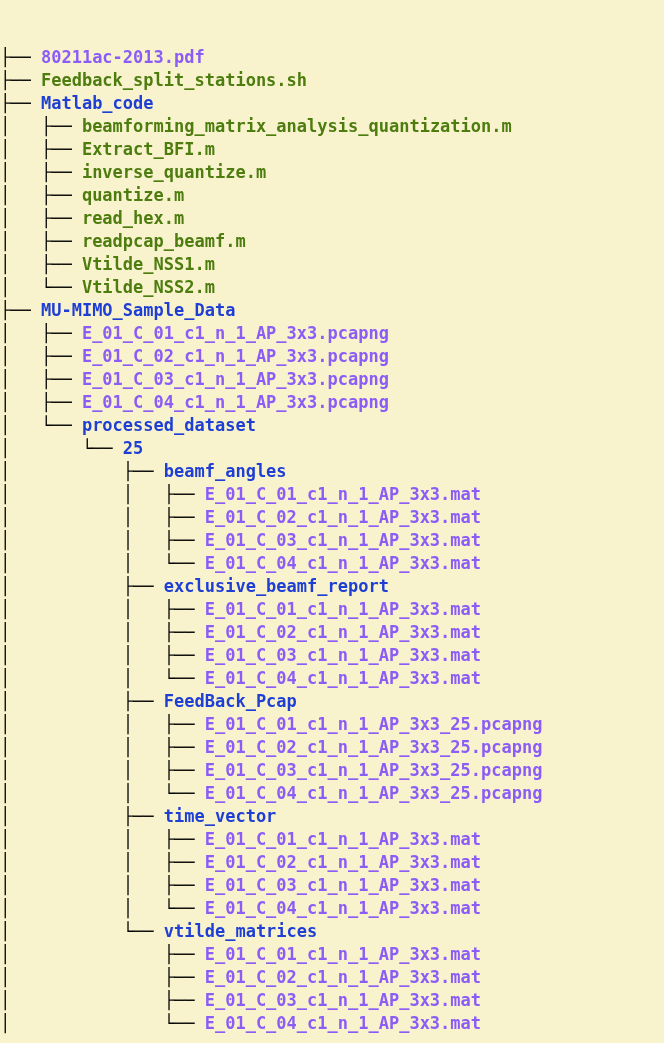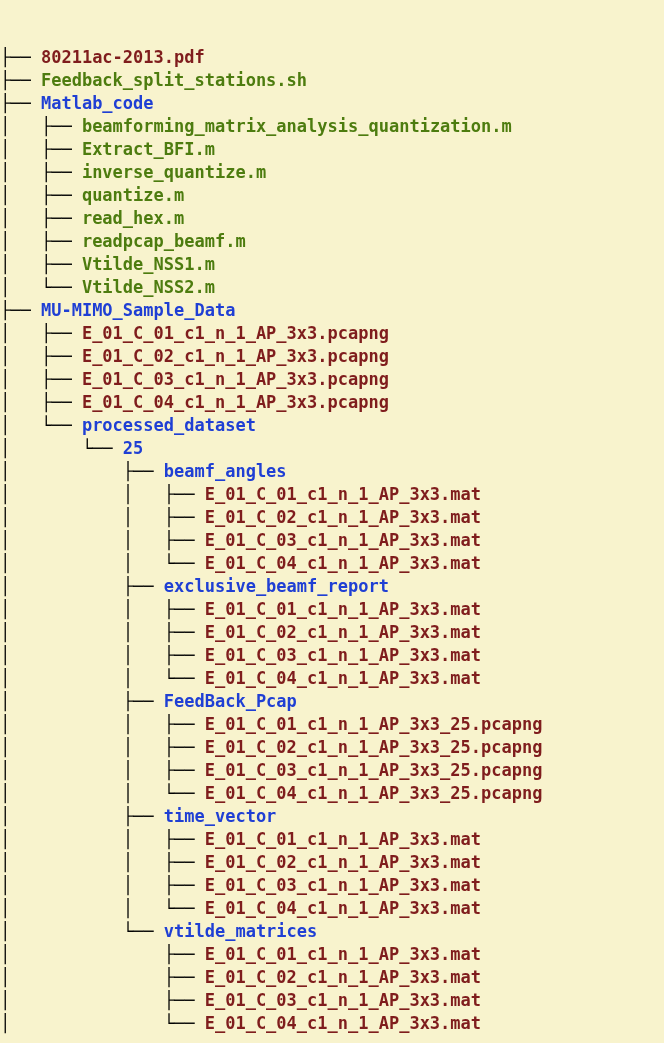--- a/index.html
+++ b/index.html
@@ -9,21 +9,21 @@
     background: #f8f3cd;
     font-family: "DejaVu Sans Mono", "Liberation Mono", Consolas, monospace;
     font-size: 17px;
     line-height: 23px;
     font-weight: bold;
     white-space: pre;
     color: #000;
   }
   .row { display: flex; }
   .pfx { color: #000; font-weight: bold; }
-  .file { color: #7f1d1d; }
+  .file { color: #8b5cf6; }
   .exec { color: #4d7c0f; }
   .dir  { color: #1f3fd4; }
 </style>
 </head>
 <body>
 <div id="tree"><div class="row"><span class="pfx">├── </span><span class="file">80211ac-2013.pdf</span></div><div class="row"><span class="pfx">├── </span><span class="exec">Feedback_split_stations.sh</span></div><div class="row"><span class="pfx">├── </span><span class="dir">Matlab_code</span></div><div class="row"><span class="pfx">│   ├── </span><span class="exec">beamforming_matrix_analysis_quantization.m</span></div><div class="row"><span class="pfx">│   ├── </span><span class="exec">Extract_BFI.m</span></div><div class="row"><span class="pfx">│   ├── </span><span class="exec">inverse_quantize.m</span></div><div class="row"><span class="pfx">│   ├── </span><span class="exec">quantize.m</span></div><div class="row"><span class="pfx">│   ├── </span><span class="exec">read_hex.m</span></div><div class="row"><span class="pfx">│   ├── </span><span class="exec">readpcap_beamf.m</span></div><div class="row"><span class="pfx">│   ├── </span><span class="exec">Vtilde_NSS1.m</span></div><div class="row"><span class="pfx">│   └── </span><span class="exec">Vtilde_NSS2.m</span></div><div class="row"><span class="pfx">├── </span><span class="dir">MU-MIMO_Sample_Data</span></div><div class="row"><span class="pfx">│   ├── </span><span class="file">E_01_C_01_c1_n_1_AP_3x3.pcapng</span></div><div class="row"><span class="pfx">│   ├── </span><span class="file">E_01_C_02_c1_n_1_AP_3x3.pcapng</span></div><div class="row"><span class="pfx">│   ├── </span><span class="file">E_01_C_03_c1_n_1_AP_3x3.pcapng</span></div><div class="row"><span class="pfx">│   ├── </span><span class="file">E_01_C_04_c1_n_1_AP_3x3.pcapng</span></div><div class="row"><span class="pfx">│   └── </span><span class="dir">processed_dataset</span></div><div class="row"><span class="pfx">│       └── </span><span class="dir">25</span></div><div class="row"><span class="pfx">│           ├── </span><span class="dir">beamf_angles</span></div><div class="row"><span class="pfx">│           │   ├── </span><span class="file">E_01_C_01_c1_n_1_AP_3x3.mat</span></div><div class="row"><span class="pfx">│           │   ├── </span><span class="file">E_01_C_02_c1_n_1_AP_3x3.mat</span></div><div class="row"><span class="pfx">│           │   ├── </span><span class="file">E_01_C_03_c1_n_1_AP_3x3.mat</span></div><div class="row"><span class="pfx">│           │   └── </span><span class="file">E_01_C_04_c1_n_1_AP_3x3.mat</span></div><div class="row"><span class="pfx">│           ├── </span><span class="dir">exclusive_beamf_report</span></div><div class="row"><span class="pfx">│           │   ├── </span><span class="file">E_01_C_01_c1_n_1_AP_3x3.mat</span></div><div class="row"><span class="pfx">│           │   ├── </span><span class="file">E_01_C_02_c1_n_1_AP_3x3.mat</span></div><div class="row"><span class="pfx">│           │   ├── </span><span class="file">E_01_C_03_c1_n_1_AP_3x3.mat</span></div><div class="row"><span class="pfx">│           │   └── </span><span class="file">E_01_C_04_c1_n_1_AP_3x3.mat</span></div><div class="row"><span class="pfx">│           ├── </span><span class="dir">FeedBack_Pcap</span></div><div class="row"><span class="pfx">│           │   ├── </span><span class="file">E_01_C_01_c1_n_1_AP_3x3_25.pcapng</span></div><div class="row"><span class="pfx">│           │   ├── </span><span class="file">E_01_C_02_c1_n_1_AP_3x3_25.pcapng</span></div><div class="row"><span class="pfx">│           │   ├── </span><span class="file">E_01_C_03_c1_n_1_AP_3x3_25.pcapng</span></div><div class="row"><span class="pfx">│           │   └── </span><span class="file">E_01_C_04_c1_n_1_AP_3x3_25.pcapng</span></div><div class="row"><span class="pfx">│           ├── </span><span class="dir">time_vector</span></div><div class="row"><span class="pfx">│           │   ├── </span><span class="file">E_01_C_01_c1_n_1_AP_3x3.mat</span></div><div class="row"><span class="pfx">│           │   ├── </span><span class="file">E_01_C_02_c1_n_1_AP_3x3.mat</span></div><div class="row"><span class="pfx">│           │   ├── </span><span class="file">E_01_C_03_c1_n_1_AP_3x3.mat</span></div><div class="row"><span class="pfx">│           │   └── </span><span class="file">E_01_C_04_c1_n_1_AP_3x3.mat</span></div><div class="row"><span class="pfx">│           └── </span><span class="dir">vtilde_matrices</span></div><div class="row"><span class="pfx">│               ├── </span><span class="file">E_01_C_01_c1_n_1_AP_3x3.mat</span></div><div class="row"><span class="pfx">│               ├── </span><span class="file">E_01_C_02_c1_n_1_AP_3x3.mat</span></div><div class="row"><span class="pfx">│               ├── </span><span class="file">E_01_C_03_c1_n_1_AP_3x3.mat</span></div><div class="row"><span class="pfx">│               └── </span><span class="file">E_01_C_04_c1_n_1_AP_3x3.mat</span></div></div>
 
 
 
 

